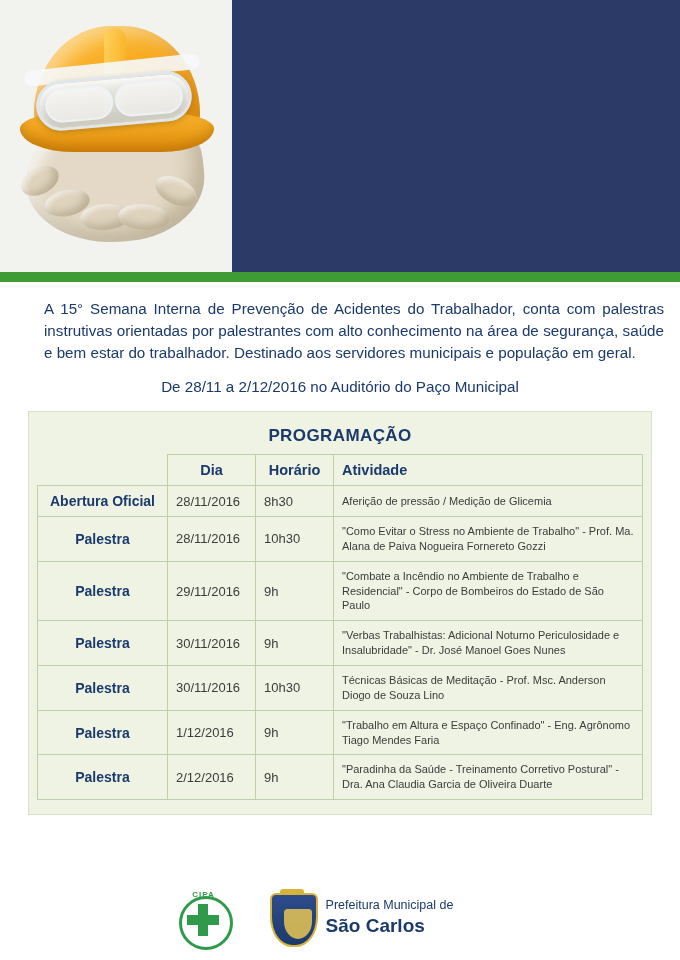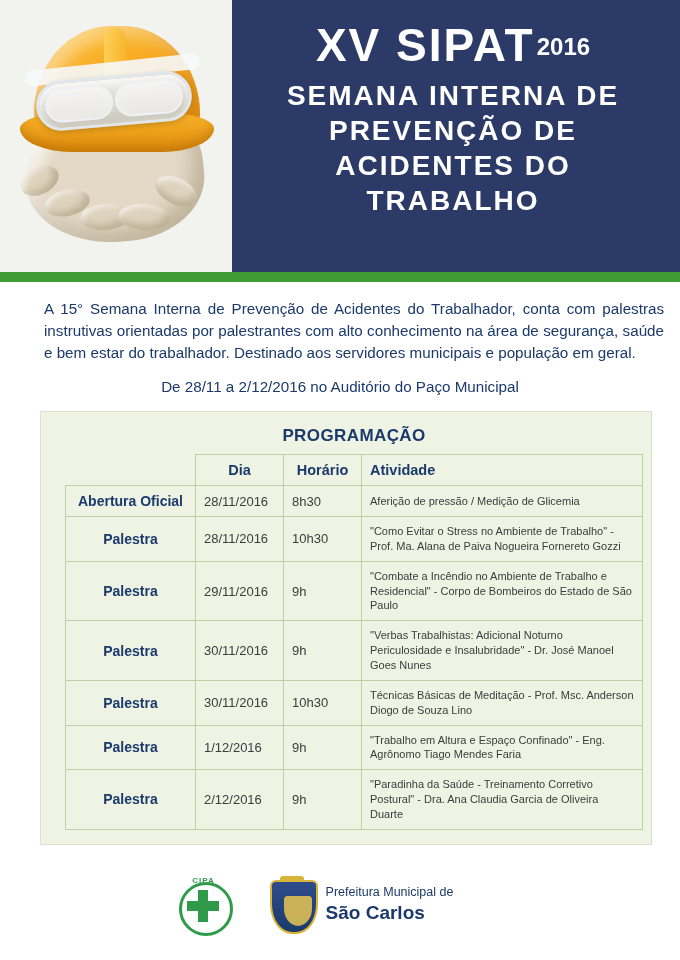--- a/index.html
+++ b/index.html
@@ -192,24 +192,24 @@
   }
   .date-line {
     margin-top: 14px;
     text-align: center;
     color: #1b3a6b;
     font-size: 15.2px;
   }
 
   
   .panel {
-    margin: 16px 28px 0 40px;
+    margin: 16px 28px 0 28px;
     background: #eef3e4;
     border: 1px solid #d8e2c8;
-    padding: 10px 8px 14px 24px;
+    padding: 10px 8px 14px 8px;
   }
   .panel-title {
     text-align: center;
     color: #1b3a6b;
     font-size: 17px;
     font-weight: bold;
     letter-spacing: 0.4px;
     margin: 4px 0 8px 0;
   }
   table.prog {
@@ -257,21 +257,21 @@
   }
 
   
   .footer {
     position: absolute;
     left: 0;
     bottom: 0;
     width: 629px;
     height: 84px;
     display: flex;
-    align-items: flex-start;
+    align-items: center;
     justify-content: center;
     gap: 34px;
   }
   .logo-block {
     display: flex;
     align-items: center;
     gap: 8px;
   }
   .cipa-logo {
     width: 56px;
@@ -366,31 +366,20 @@
         <div class="helmet-crest"></div>
       </div>
       <div class="helmet-brim"></div>
       <div class="goggles-strap"></div>
       <div class="goggles">
         <div class="goggle-lens gl-left"></div>
         <div class="goggle-lens gl-right"></div>
       </div>
     </div>
 
-    <div class="header-title">
-      <div>
-        <span class="title-main">XV SIPAT</span><span class="title-year">2016</span>
-      </div>
-      <div class="title-sub">
-        <div>SEMANA INTERNA DE</div>
-        <div>PREVENÇÃO DE</div>
-        <div>ACIDENTES DO</div>
-        <div>TRABALHO</div>
-      </div>
-    </div>
   </div>
 
   <div class="green-bar"></div>
 
   <div class="intro">A 15° Semana Interna de Prevenção de Acidentes do Trabalhador, conta com palestras instrutivas orientadas por palestrantes com alto conhecimento na área de segurança, saúde e bem estar do trabalhador. Destinado aos servidores municipais e população em geral.</div>
   <div class="date-line">De 28/11 a 2/12/2016 no Auditório do Paço Municipal</div>
 
   <div class="panel">
     <div class="panel-title">PROGRAMAÇÃO</div>
     <table class="prog">

